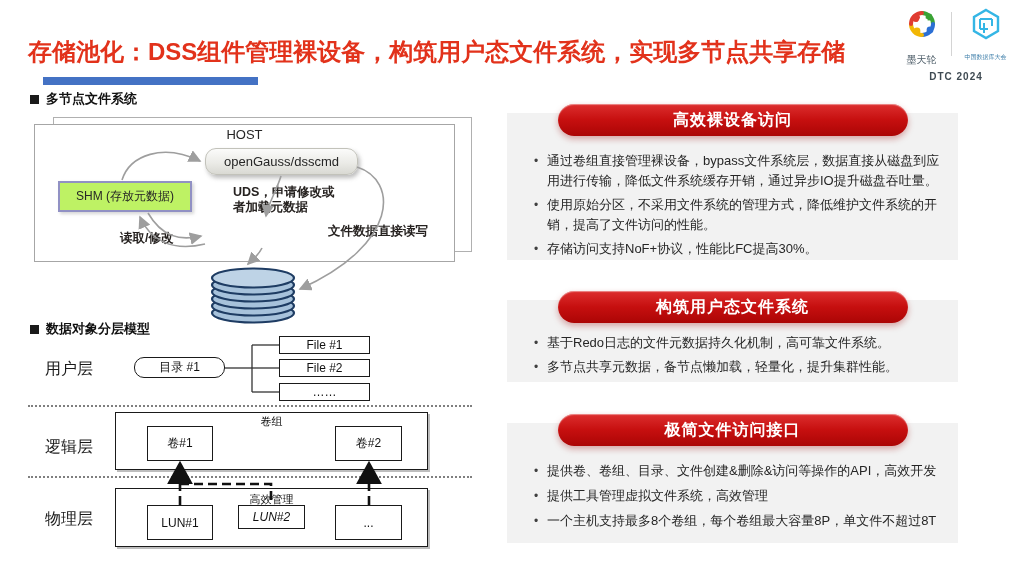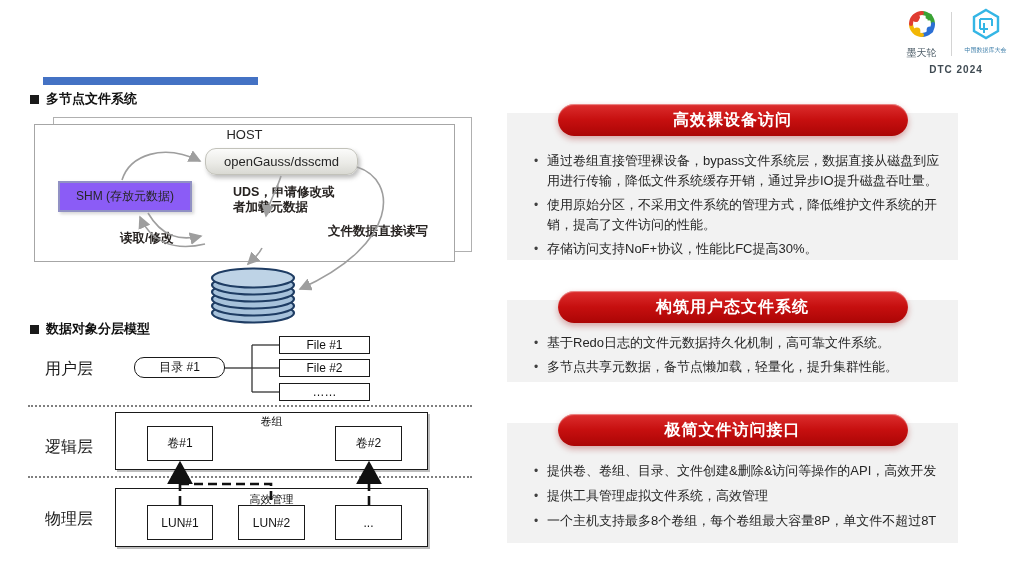--- a/index.html
+++ b/index.html
@@ -17,42 +17,42 @@
   }
   .title-bar {
     position:absolute; left:43px; top:77px; width:215px; height:8px;
     background:#4472c4;
   }
   .logo-area { position:absolute; left:893px; top:8px; width:126px; }
   .logo-row { display:flex; align-items:flex-start; justify-content:center; }
   .logo-col { display:flex; flex-direction:column; align-items:center; width:52px; }
   .logo-col.right { width:62px; }
   .logo-divider { width:1px; height:44px; background:#d4d4d4; margin:4px 3px 0 3px; }
-  .logo-name { font-size:10px; color:#4d5d68; margin-top:2px; white-space:nowrap; }
+  .logo-name { font-size:10px; color:#4d5d68; margin-top:9px; white-space:nowrap; }
   .logo-name.tiny { font-size:6px; color:#3a7ca8; letter-spacing:0; }
   .dtc-label { text-align:center; font-size:10px; font-weight:bold; color:#3f4a52; margin-top:4px; letter-spacing:1px; }
   
   .sec-heading { position:absolute; font-size:13px; font-weight:bold; color:#111; display:flex; align-items:center; }
   .sec-heading .sq { width:9px; height:9px; background:#1a1a1a; margin-right:7px; flex:0 0 auto; }
   
   .host-back  { position:absolute; left:53px; top:117px; width:419px; height:135px; border:1.5px solid #b0b0b0; background:#fff; }
   .host-front { position:absolute; left:34px; top:124px; width:421px; height:138px; border:1.5px solid #a6a6a6; background:#fff; }
   .host-label { position:absolute; left:34px; top:127px; width:421px; text-align:center; font-size:13px; color:#262626; }
   .gnode {
     position:absolute; display:flex; align-items:center; justify-content:center;
     font-size:13px; color:#262626; border-radius:11px;
     background:linear-gradient(180deg,#fbfbfa 0%,#ebebe7 55%,#d9d9d3 100%);
     border:1px solid #c2c2ba; box-shadow:2px 3px 4px rgba(110,110,110,.45);
   }
   .node-og  { left:205px; top:148px; width:153px; height:27px; }
   .node-dss { left:205px; top:223px; width:118px; height:25px; }
   .node-shm {
     position:absolute; left:58px; top:181px; width:134px; height:31px;
     display:flex; align-items:center; justify-content:center;
-    background:#8b5cf6; border:2px solid #9191c4; font-size:12px; color:#262626;
+    background:#bef264; border:2px solid #9191c4; font-size:12px; color:#262626;
     box-shadow:2px 2px 3px rgba(140,140,140,.35);
   }
   .dlabel { position:absolute; font-size:12.5px; font-weight:bold; color:#262220; line-height:15px; }
   .lbl-uds { left:233px; top:185px; }
   .lbl-read { left:120px; top:231px; }
   .lbl-rw { left:328px; top:224px; }
   
   .dotline { position:absolute; left:28px; width:444px; border-top:2px dotted #7f7f7f; }
   .layer-label { position:absolute; left:45px; font-size:16px; color:#1a1a1a; }
   .bbox {
@@ -84,20 +84,21 @@
   .feat-3 li { margin-bottom:5px; }
   .feature li::before { content:"\2022"; position:absolute; left:1px; top:0; color:#3f3f3f; font-size:12px; }
   
   .overlay { position:absolute; left:0; top:0; pointer-events:none; }
 </style>
 </head>
 <body>
 
 <div class="stage">
 
+  <div class="slide-title">存储池化：DSS组件管理裸设备，构筑用户态文件系统，实现多节点共享存储</div>
   <div class="title-bar"></div>
 
   <div class="logo-area">
     <div class="logo-row">
       <div class="logo-col">
         <span>
           <svg width="32" height="32" viewBox="0 0 32 32">
             <path d="M16 5 A11 11 0 0 1 27 16" fill="none" stroke="#3aa335" stroke-width="4" stroke-linecap="round"></path>
             <path d="M27 16 A11 11 0 0 1 16 27" fill="none" stroke="#2b6fd4" stroke-width="4" stroke-linecap="round"></path>
             <path d="M16 27 A11 11 0 0 1 5 16" fill="none" stroke="#f2b705" stroke-width="4" stroke-linecap="round"></path>
@@ -160,21 +161,21 @@
   <div class="grp-label" style="left:115px; top:414px; width:313px; text-align:center;">卷组</div>
   <div class="bbox" style="left:147px; top:426px; width:66px; height:35px;">卷#1</div>
   <div class="bbox" style="left:335px; top:426px; width:67px; height:35px;">卷#2</div>
 
   <div class="dotline" style="top:476px;"></div>
 
   <div class="layer-label" style="top:509px;">物理层</div>
   <div class="bbox big" style="left:115px; top:488px; width:313px; height:59px;"></div>
   <div class="grp-label" style="left:115px; top:492px; width:313px; text-align:center;">高效管理</div>
   <div class="bbox" style="left:147px; top:505px; width:66px; height:35px;">LUN#1</div>
-  <div class="bbox" style="left:238px; top:505px; width:67px; height:35px;">LUN#2</div>
+  <div class="bbox" style="left:238px; top:505px; width:67px; height:24px;font-style:italic;">LUN#2</div>
   <div class="bbox" style="left:335px; top:505px; width:67px; height:35px;">...</div>
 
   <div class="feature feat-1">
     <div class="banner">高效裸设备访问</div>
     <ul>
       <li>通过卷组直接管理裸设备，bypass文件系统层，数据直接从磁盘到应用进行传输，降低文件系统缓存开销，通过异步IO提升磁盘吞吐量。</li>
       <li>使用原始分区，不采用文件系统的管理方式，降低维护文件系统的开销，提高了文件访问的性能。</li>
       <li>存储访问支持NoF+协议，性能比FC提高30%。</li>
     </ul>
   </div>

